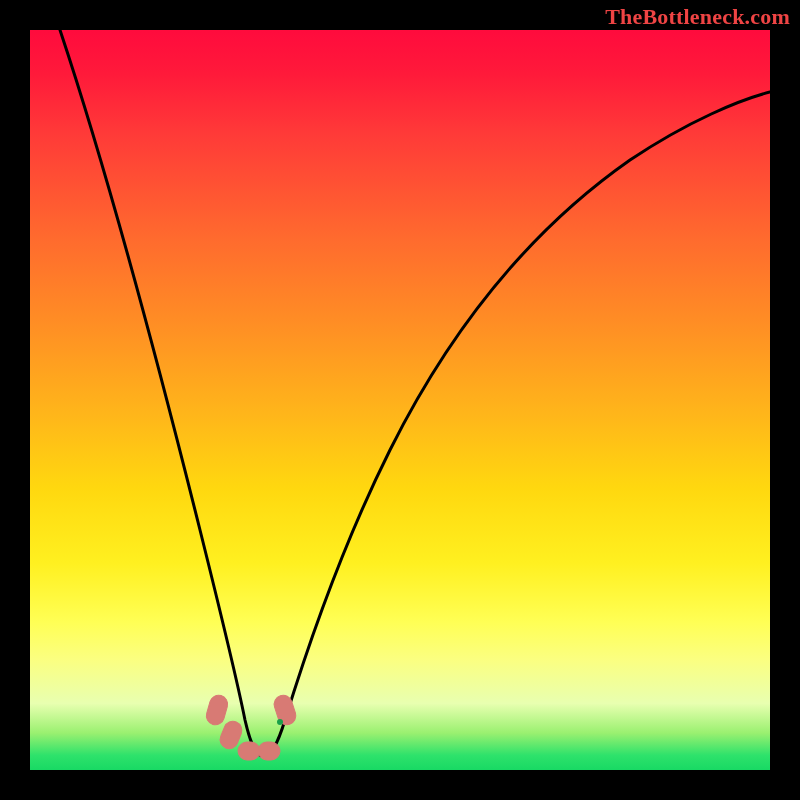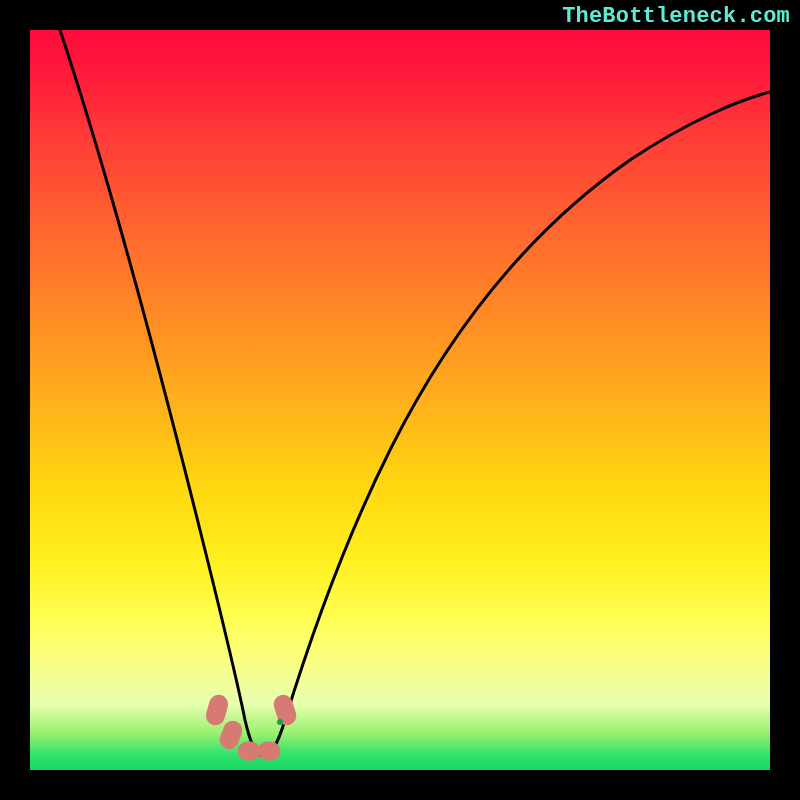--- a/index.html
+++ b/index.html
@@ -31,24 +31,24 @@
       #e8ffb0 91%,
       #9af070 95%,
       #2ee26b 98%,
       #18d964 100%
     );
   }
   .watermark {
     position: absolute;
     top: 4px;
     right: 10px;
-    font-family: Liberation Mono, monospace;
+    font-family: Liberation Serif, serif;
     font-size: 22px;
     font-weight: 600;
-    color: #5eead4;
+    color: #ef4444;
     letter-spacing: 0.2px;
   }
   svg.curve {
     position: absolute;
     left: 0;
     top: 0;
     width: 740px;
     height: 740px;
   }
 </style>

